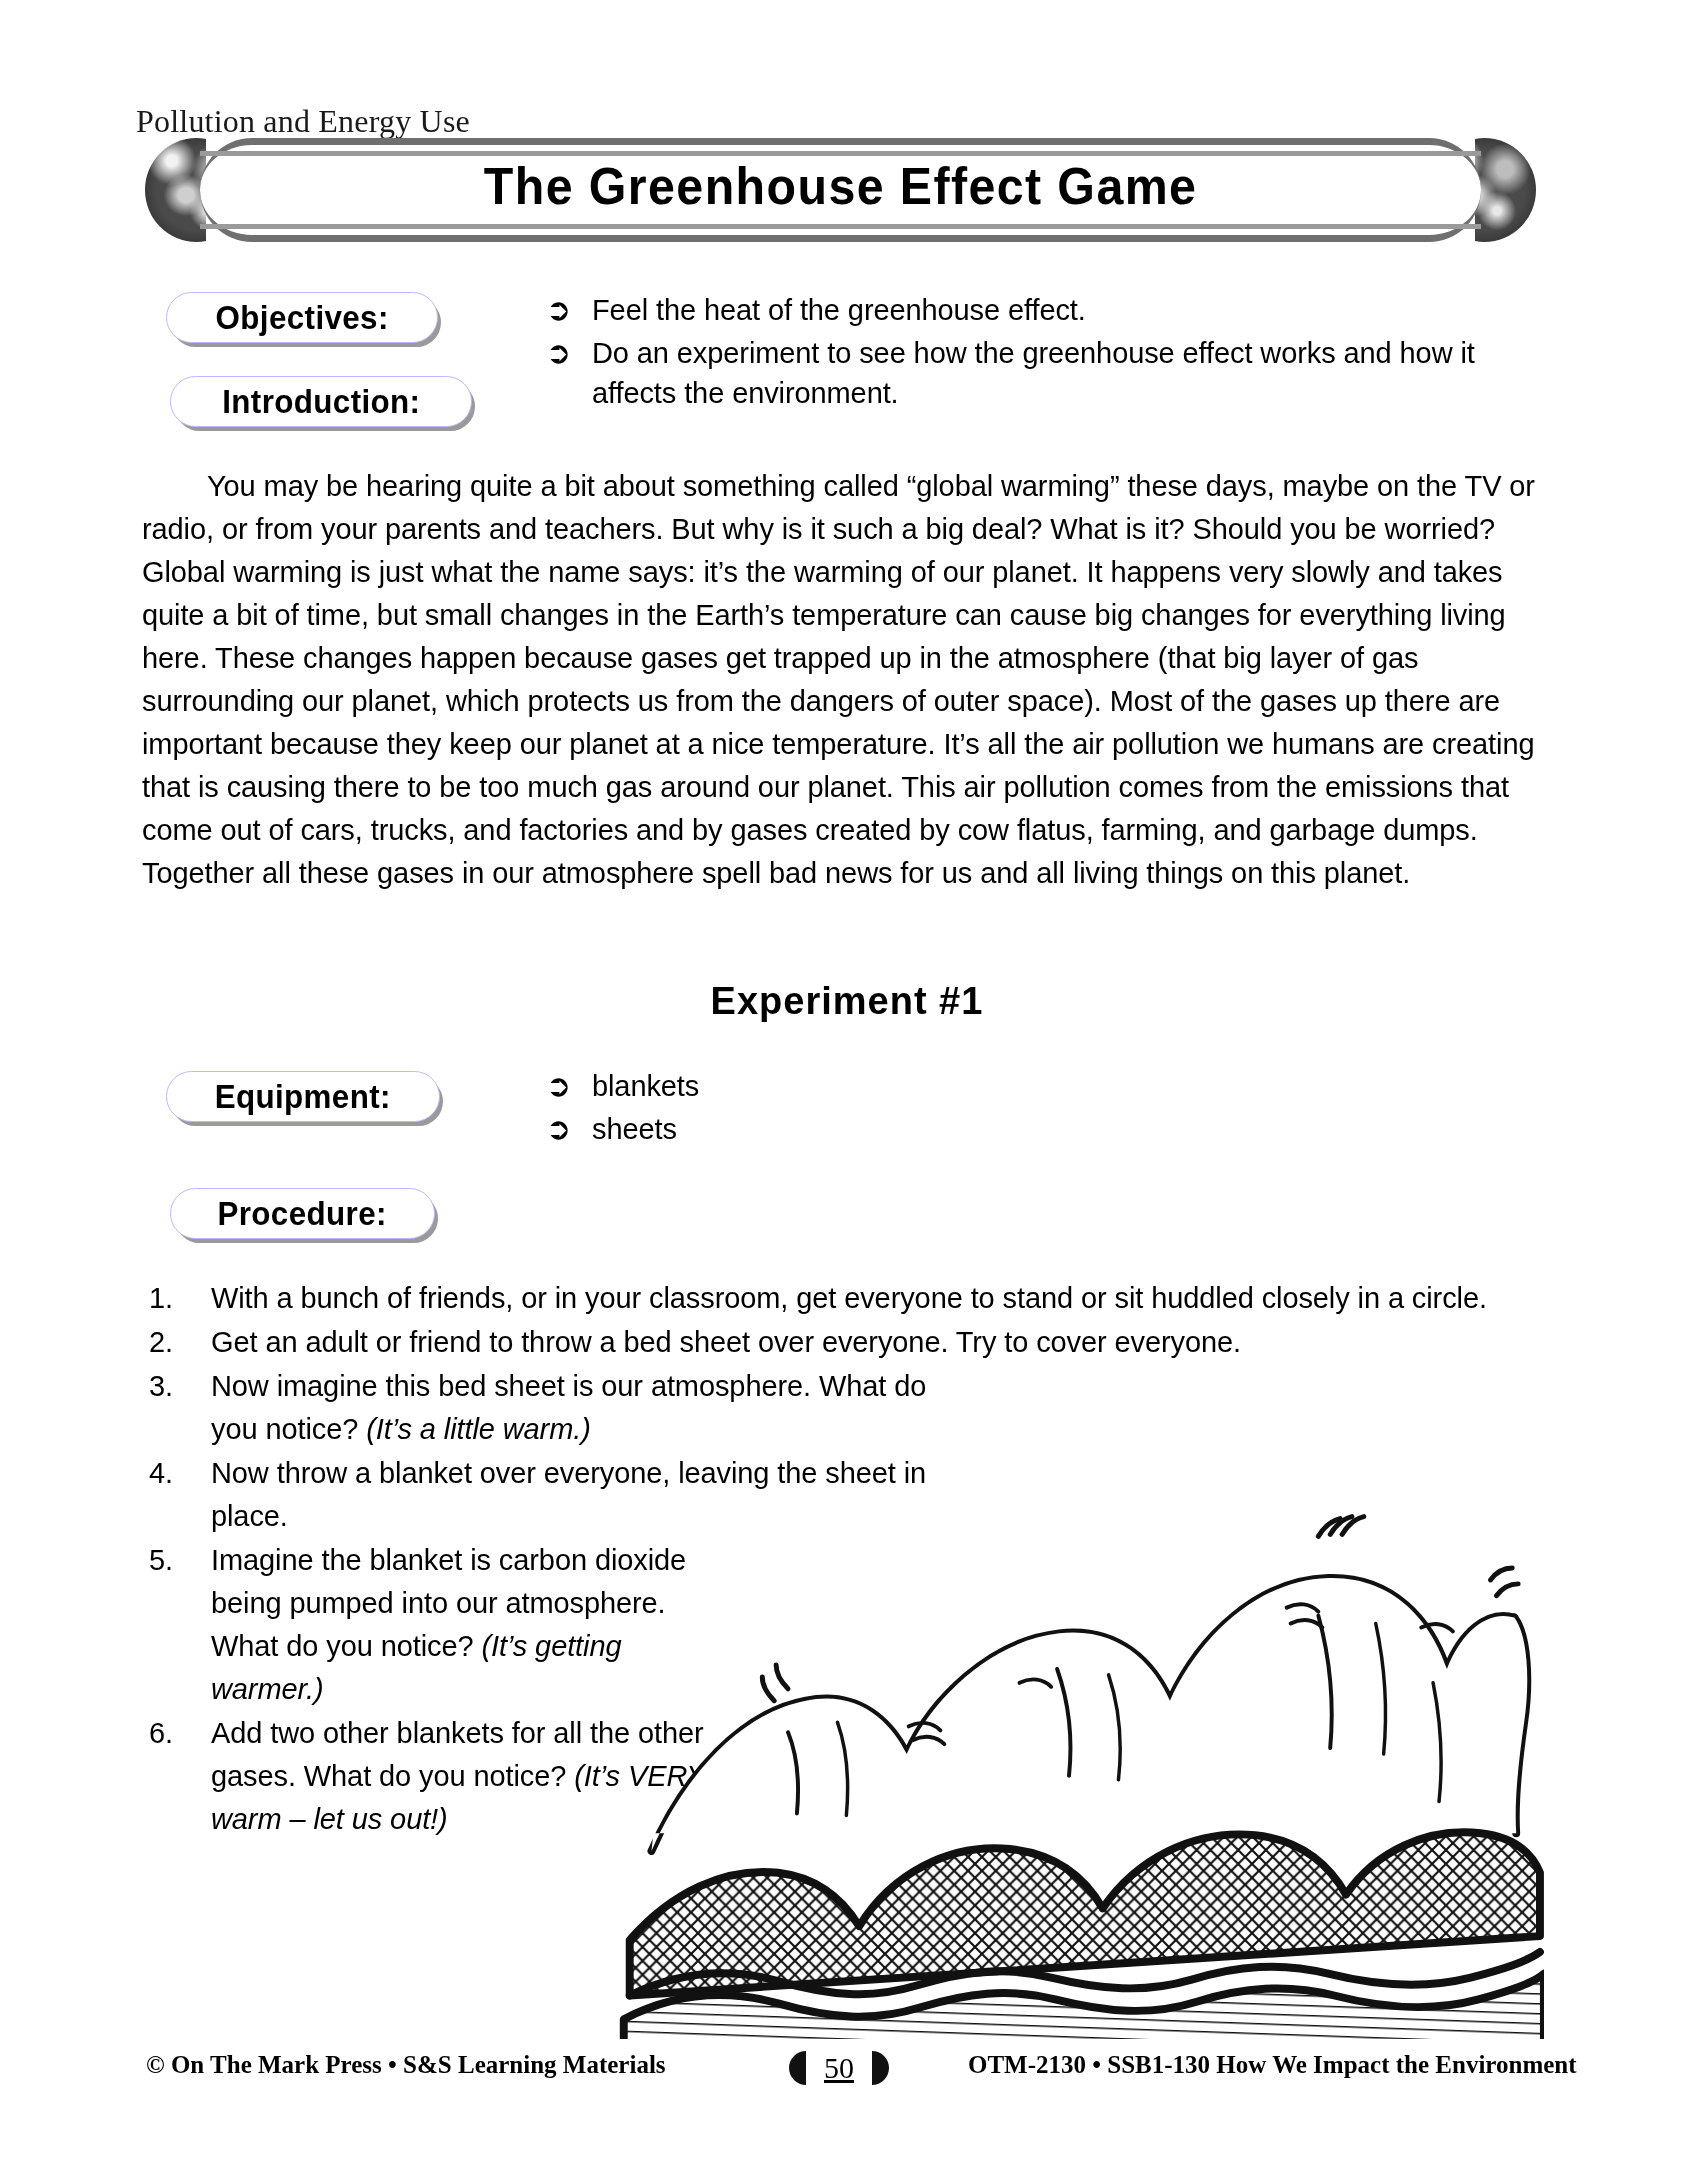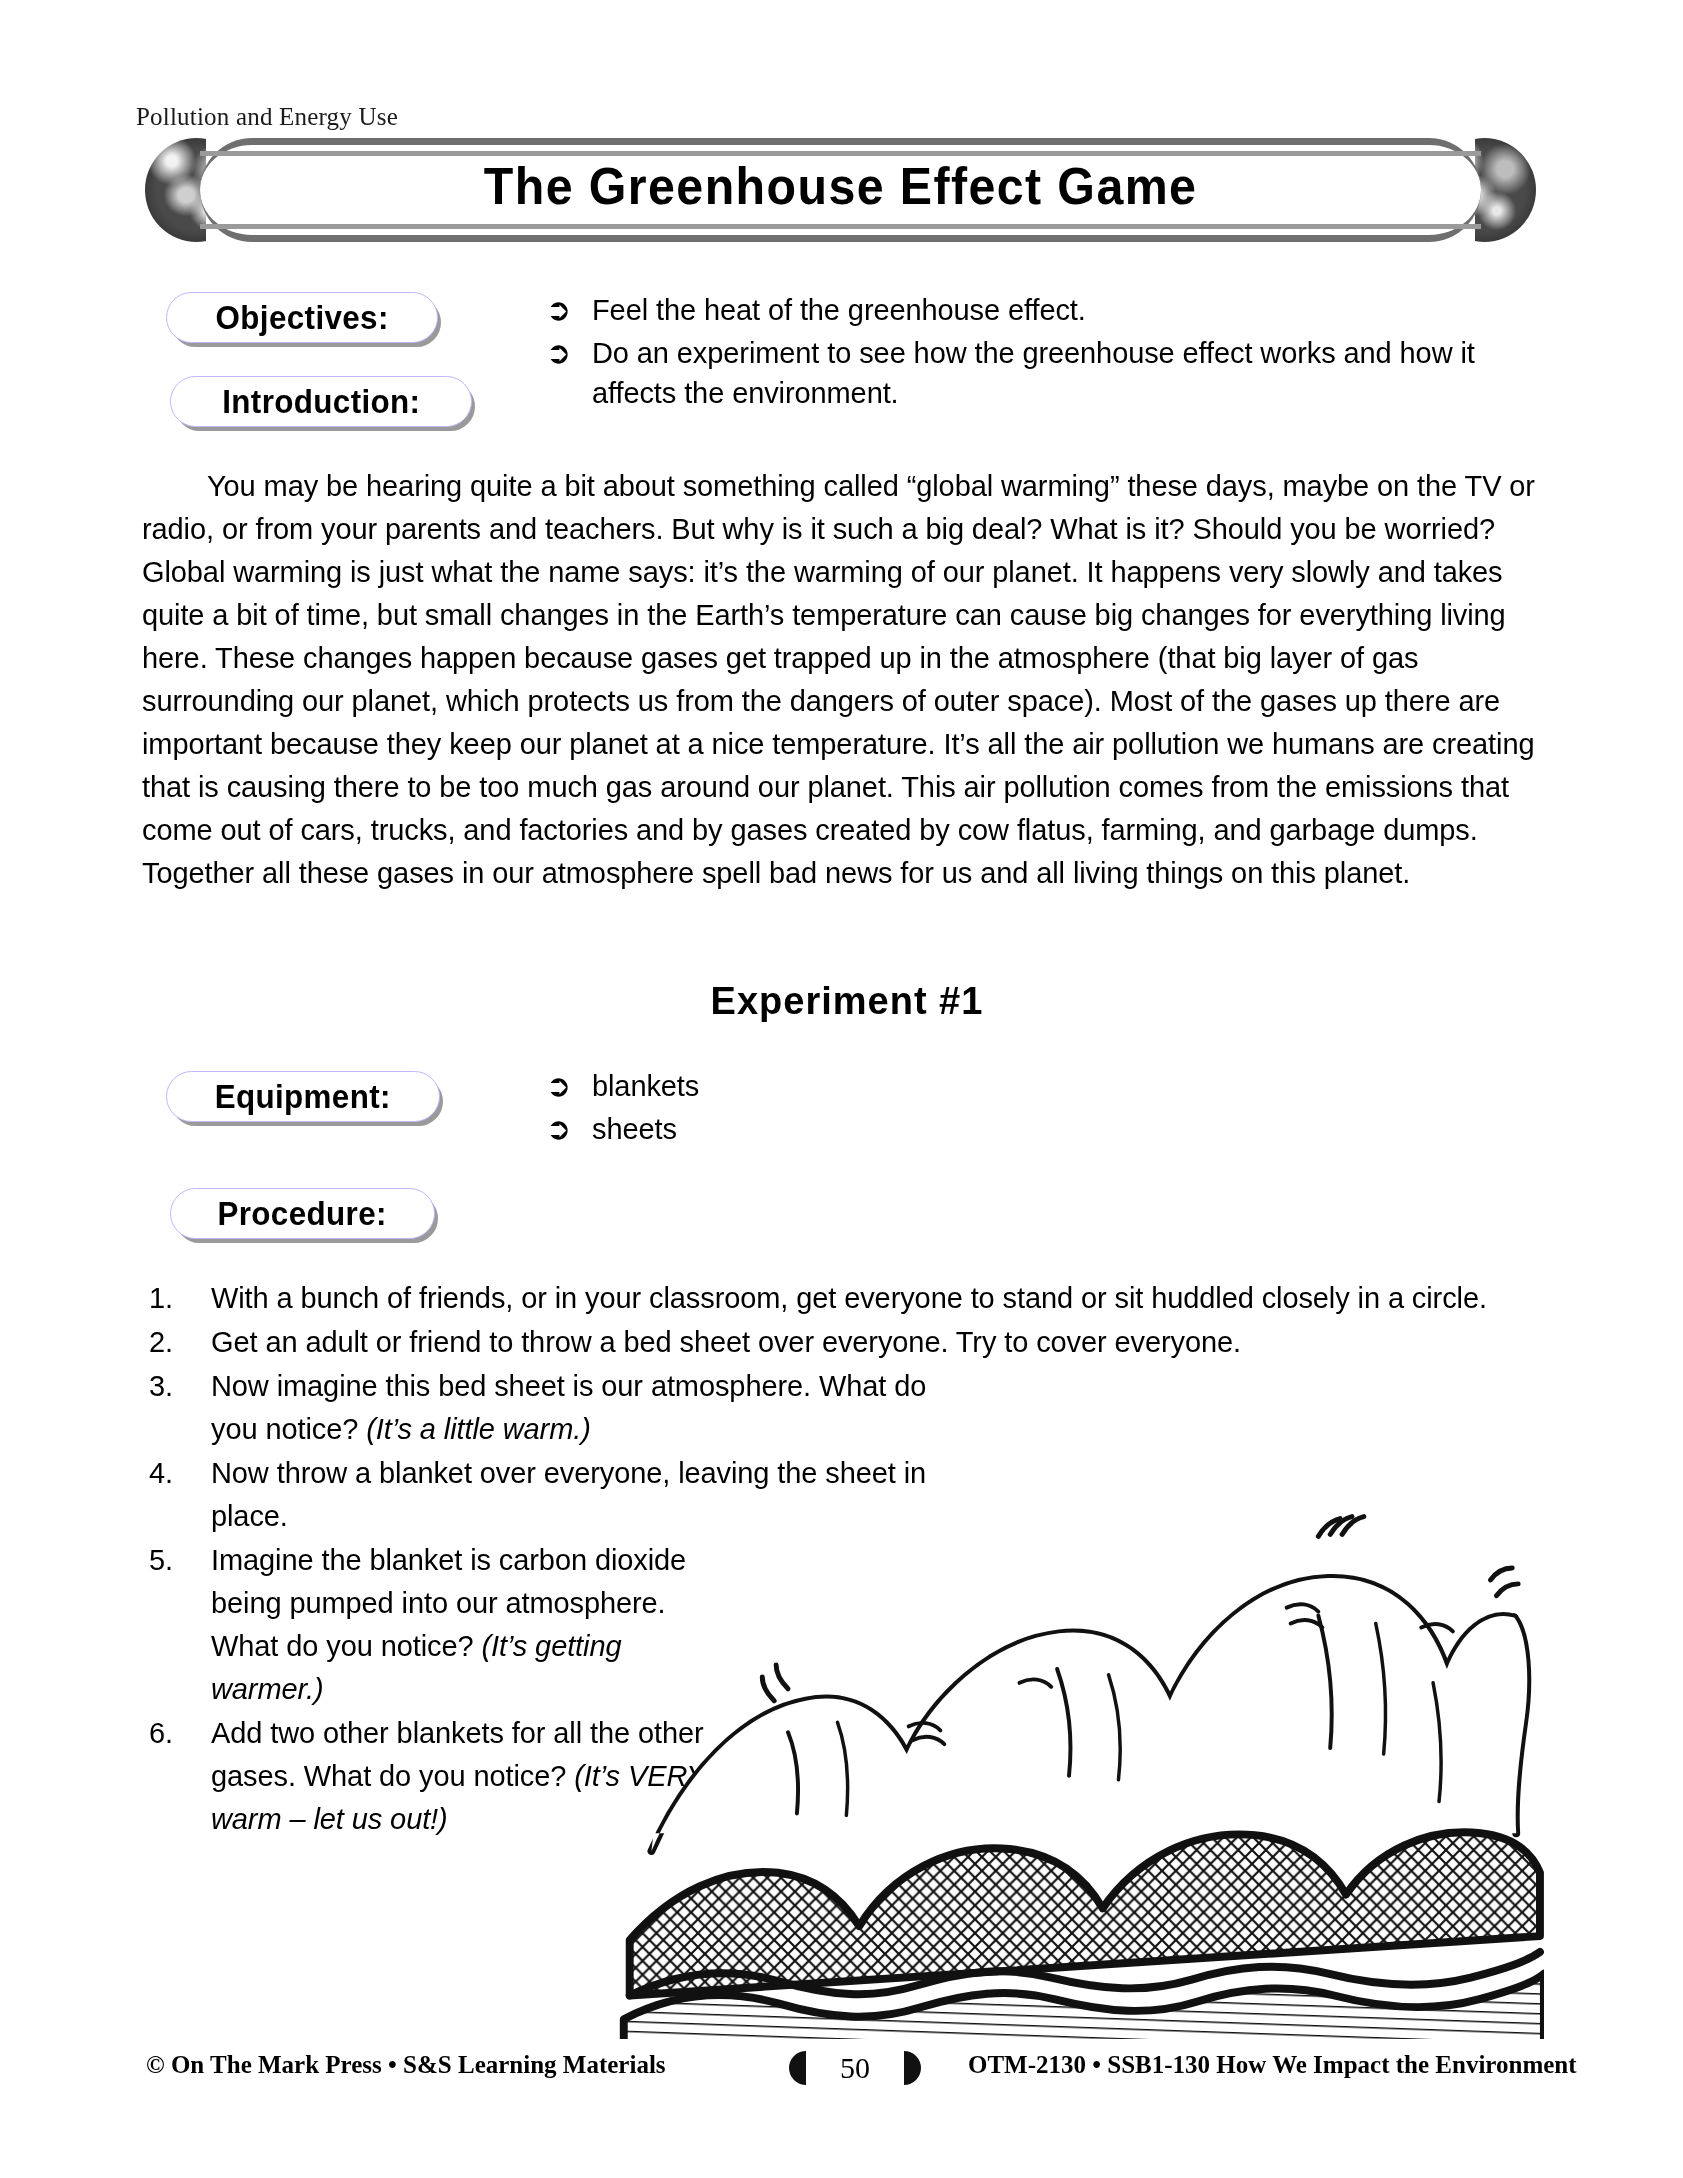--- a/index.html
+++ b/index.html
@@ -21,21 +21,21 @@
     inset: 0;
     background: #fff;
   }
 
   
   .running-head {
     position: absolute;
     left: 136px;
     top: 103px;
     font-family: "Liberation Serif", serif;
-    font-size: 25px;
+    font-size: 32px;
     letter-spacing: 0.2px;
     color: #1a1a1a;
     white-space: nowrap;
   }
 
   
   .banner-wrap {
     position: absolute;
     left: 145px;
     top: 138px;
@@ -254,21 +254,22 @@
     left: 121px;
     top: 0;
     white-space: nowrap;
   }
   .footer-center {
     position: absolute;
     left: 764px;
     top: 0;
     display: flex;
     align-items: flex-start;
-    gap: 29px;
+    gap: 13px;
+    text-decoration: underline;
   }
   .page-orn {
     width: 17px;
     height: 34px;
     background: #111;
   }
   .page-orn.l { border-radius: 17px 0 0 17px; }
   .page-orn.r { border-radius: 0 17px 17px 0; }
   .page-num {
     font-family: "Liberation Serif", serif;

